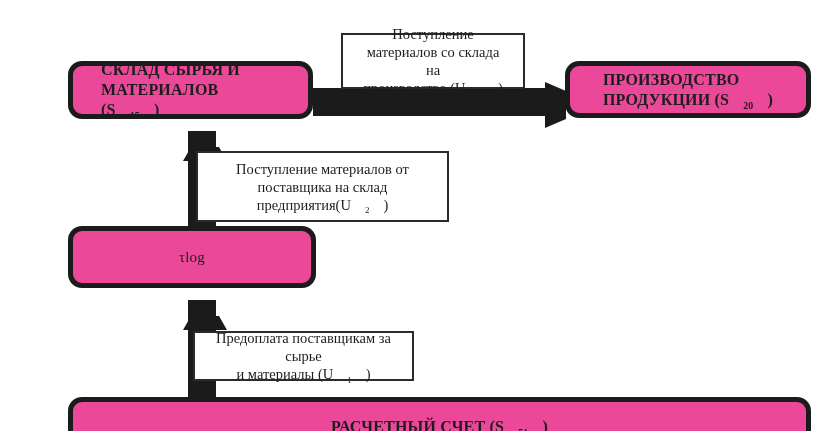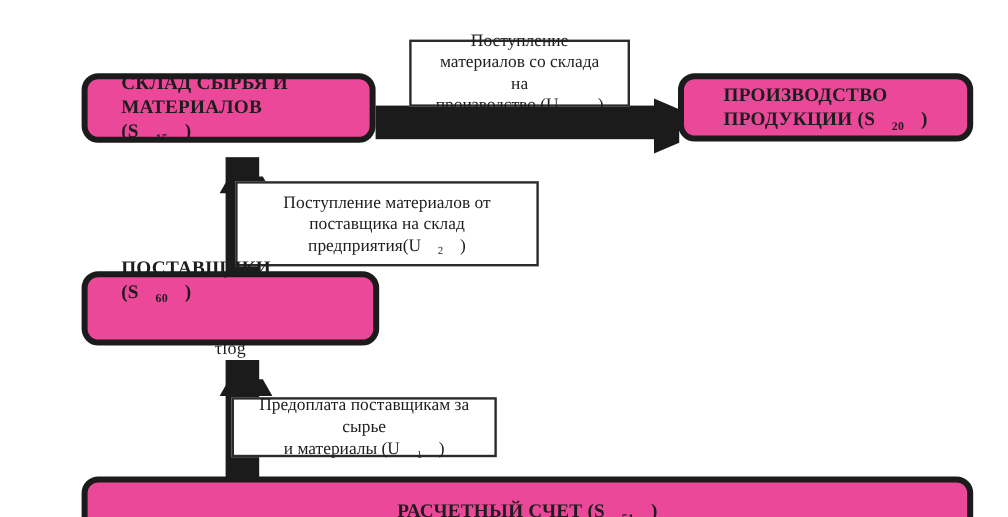--- a/index.html
+++ b/index.html
@@ -108,21 +108,20 @@
 
   <div class="node" id="node-warehouse">
     <span>СКЛАД СЫРЬЯ И<br>МАТЕРИАЛОВ (S<sub>15</sub>)</span>
   </div>
 
   <div class="node" id="node-production">
     <span>ПРОИЗВОДСТВО<br>ПРОДУКЦИИ (S<sub>20</sub>)</span>
   </div>
 
   <div class="node" id="node-suppliers">
-    <span>ПОСТАВЩИКИ (S<sub>60</sub>)</span>
     <span class="subtitle">τlog</span>
   </div>
 
   <div class="node" id="node-settlement">
     <span>РАСЧЕТНЫЙ СЧЕТ (S<sub>51</sub>)</span>
   </div>
 
 </div>
 
 </body></html>

